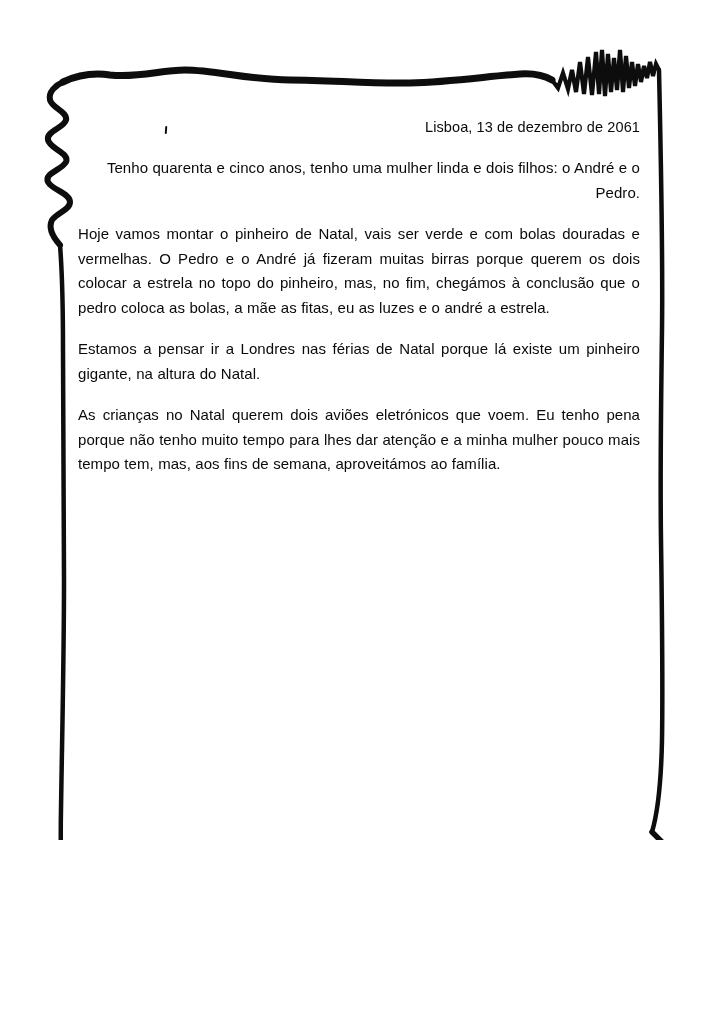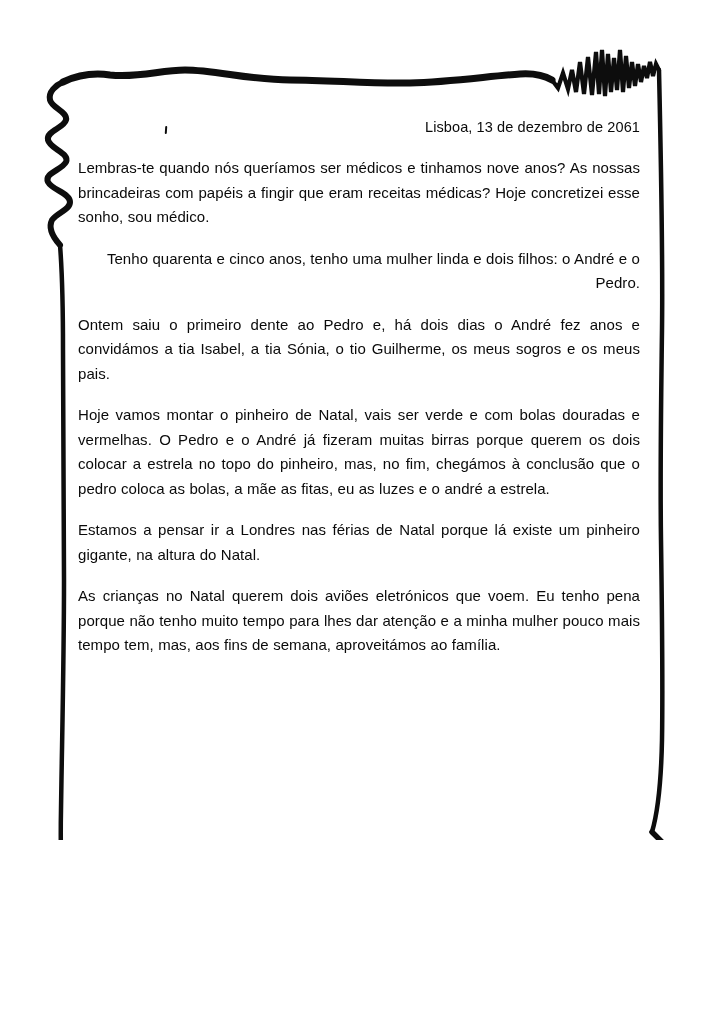--- a/index.html
+++ b/index.html
@@ -143,26 +143,24 @@
              C 48,92 56,85 63,82"></path>
   </svg>
 
   <div id="stray-mark"></div>
 
   <div id="letter">
 
     <div class="date-line">Lisboa, 13 de dezembro de 2061</div>
 
 
-    <p class="para">Lembras-te quando nós queríamos ser médicos e tinhamos nove anos? As nossas brincadeiras com papéis a fingir que eram receitas médicas? Hoje concretizei esse sonho, sou médico.</p>
 
     <p class="para last-left">Tenho quarenta e cinco anos, tenho uma mulher linda e dois filhos: o André e o Pedro.</p>
 
 
-    <p class="para">Ontem saiu o primeiro dente ao Pedro e, há dois dias o André fez anos e convidámos a tia Isabel, a tia Sónia, o tio Guilherme, os meus sogros e os meus pais.</p>
 
     <p class="para">Hoje vamos montar o pinheiro de Natal, vais ser verde e com bolas douradas e vermelhas. O Pedro e o André já fizeram muitas birras porque querem os dois colocar a estrela no topo do pinheiro, mas, no fim, chegámos à conclusão que o pedro coloca as bolas, a mãe as fitas, eu as luzes e o andré a estrela.</p>
 
     <p class="para">Estamos a pensar ir a Londres nas férias de Natal porque lá existe um pinheiro gigante, na altura do Natal.</p>
 
 
 
     <p class="para">As crianças no Natal querem dois aviões eletrónicos que voem. Eu tenho pena porque não tenho muito tempo para lhes dar atenção e a minha mulher pouco mais tempo tem, mas, aos fins de semana, aproveitámos ao família.</p>
 
 

